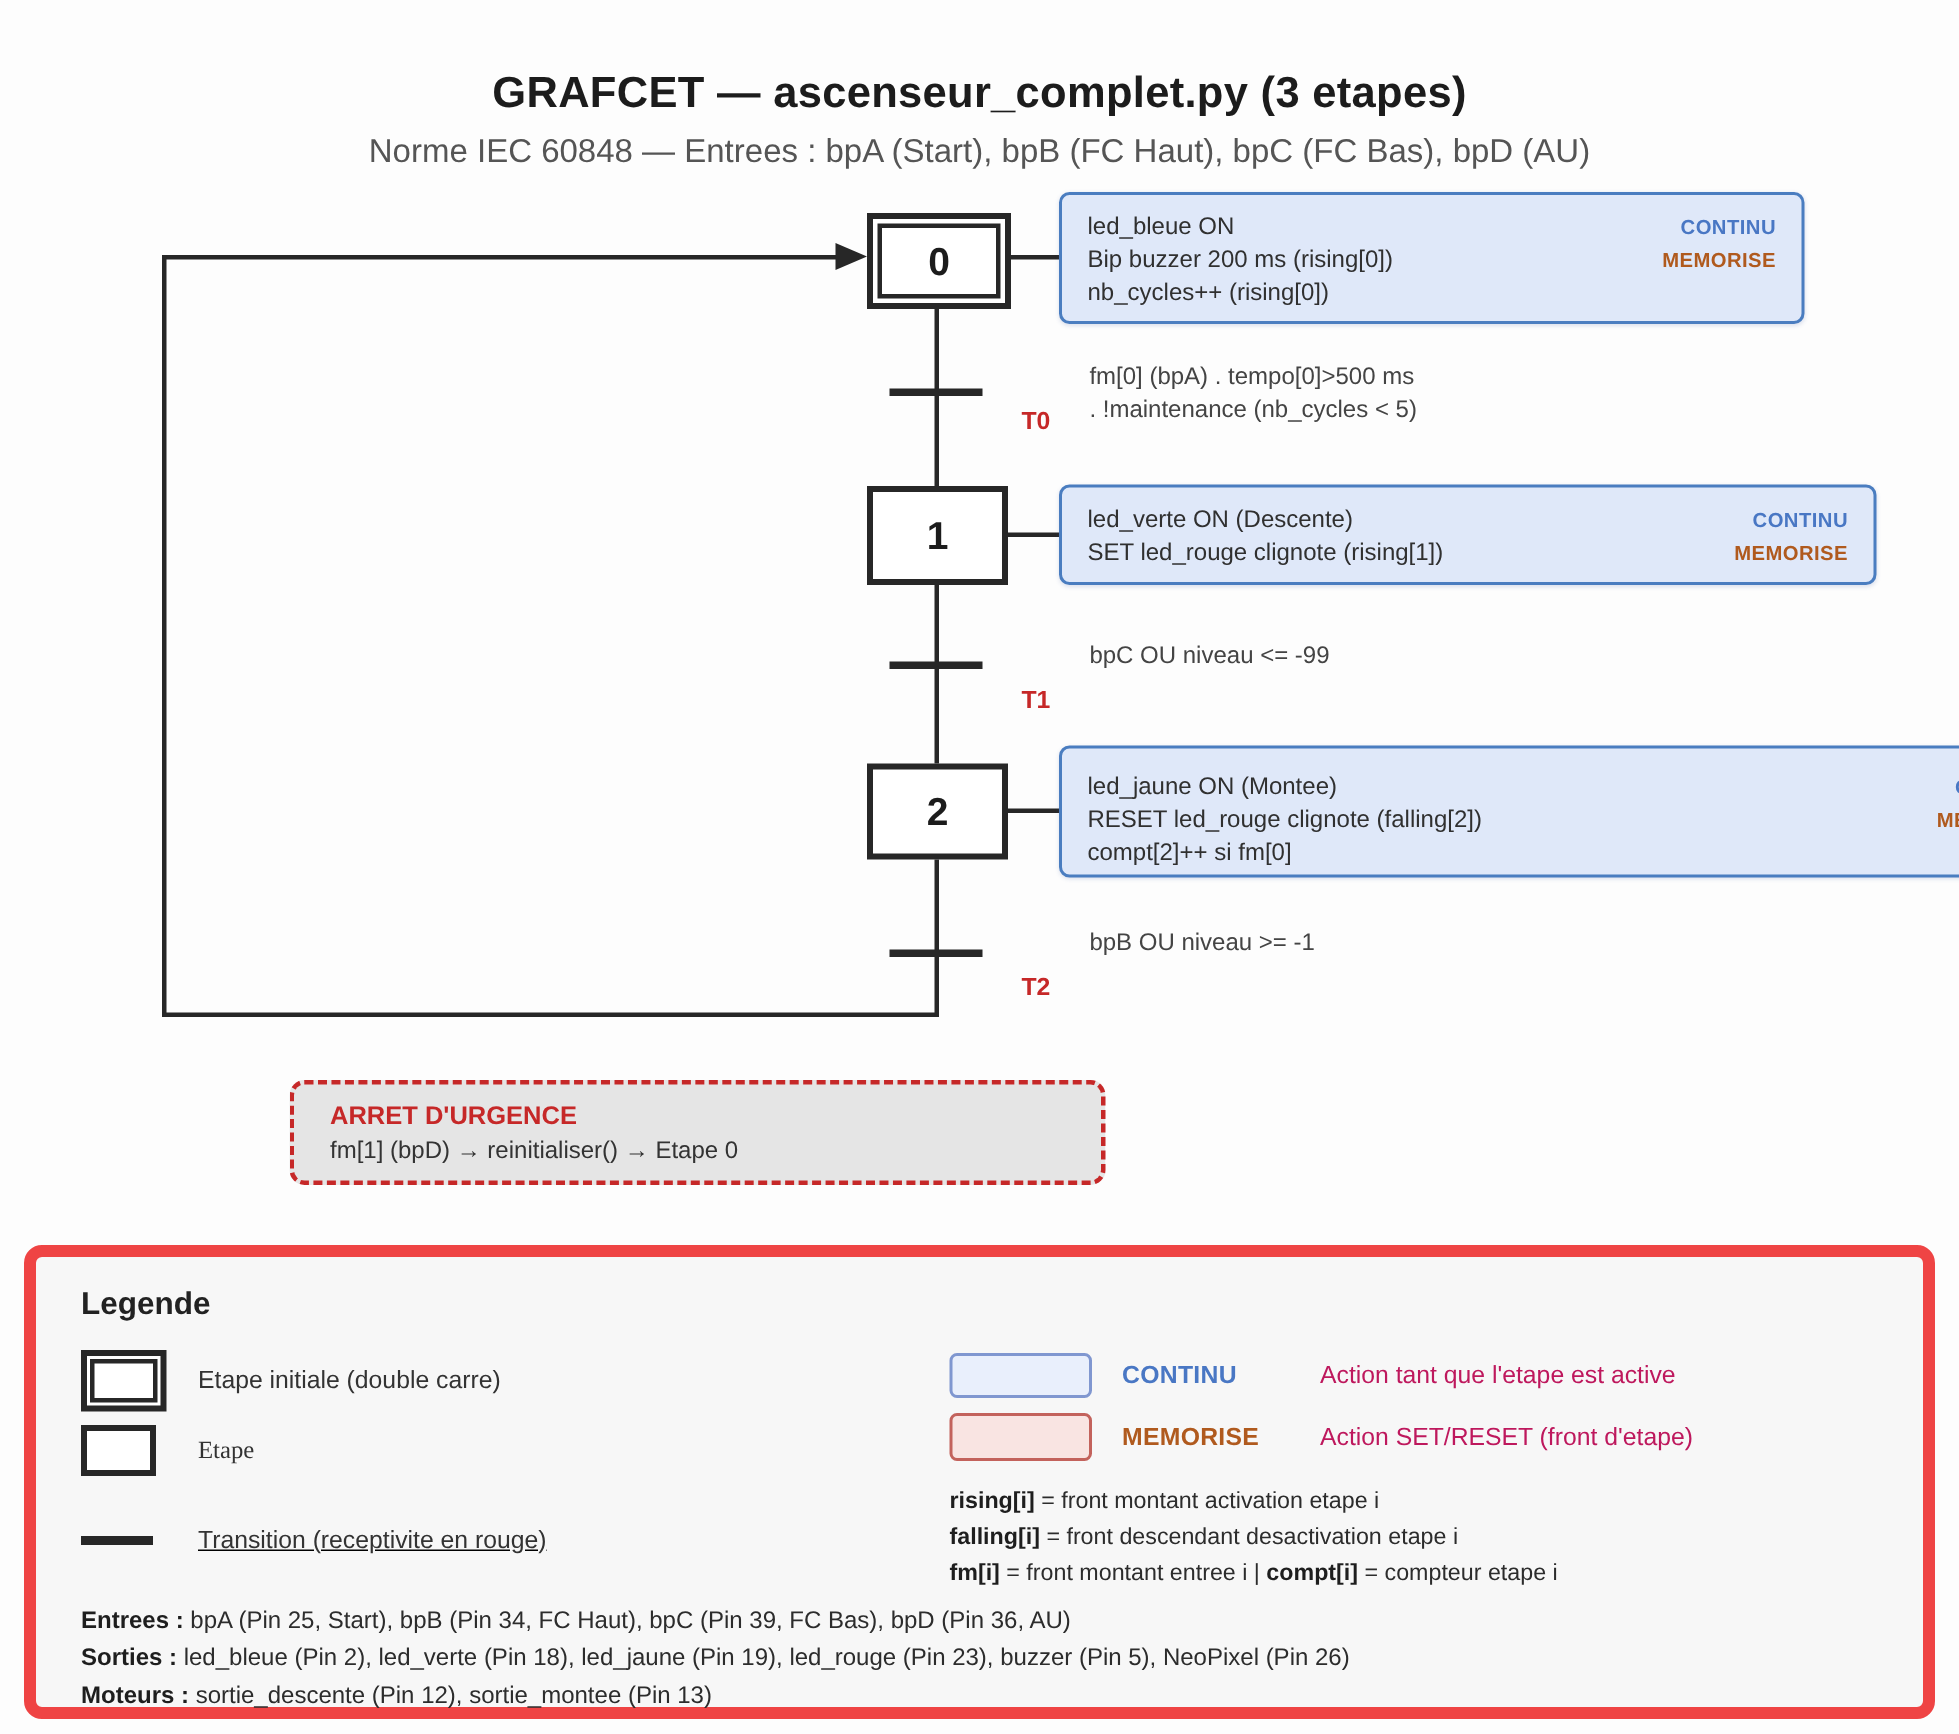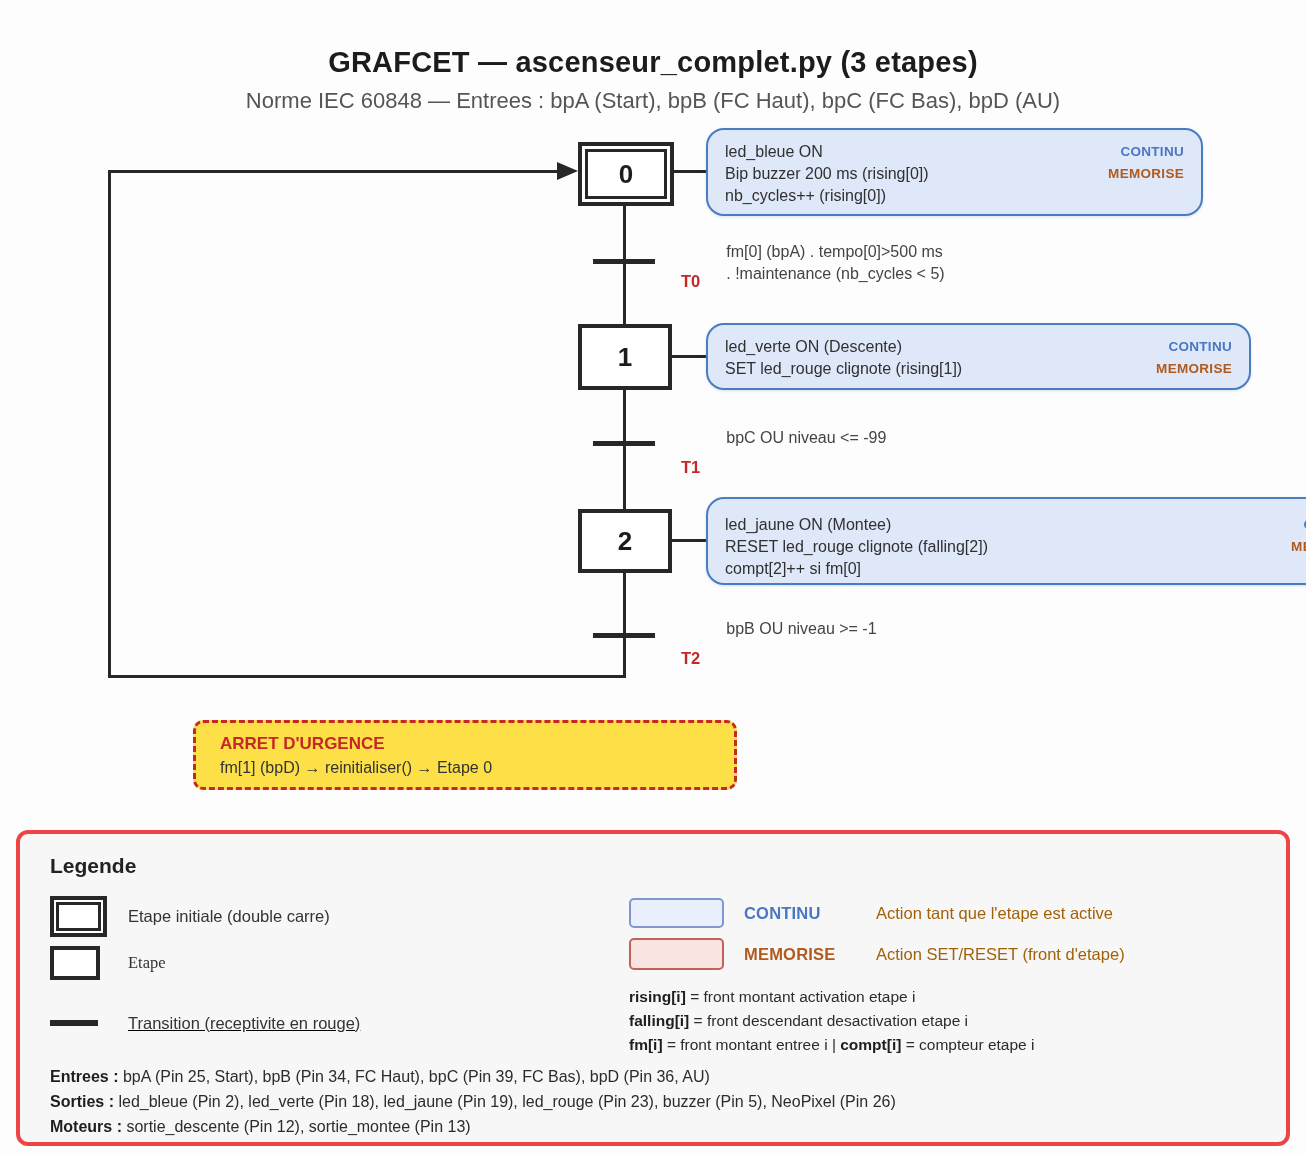--- a/index.html
+++ b/index.html
@@ -39,66 +39,66 @@
   .step-initial{padding:3px;}
   .step-initial .inner{border:3px solid var(--ink);width:100%;height:100%;display:flex;align-items:center;justify-content:center;}
   .step0{left:578px;top:142px;width:96px;height:64px;}
   .step1{left:578px;top:324px;width:94px;height:66px;}
   .step2{left:578px;top:509px;width:94px;height:64px;}
   .conn0{left:672px;top:170px;width:34px;height:3px;}
   .conn1{left:670px;top:355px;width:36px;height:3px;}
   .conn2{left:670px;top:539px;width:36px;height:3px;}
 
   
-  .action{background:var(--action-bg);border:2px solid var(--action-border);border-radius:18px;
+  .action{background:var(--action-bg);border:2px solid var(--action-border);border-radius:7px;
     display:flex;justify-content:space-between;box-shadow:0 1px 3px rgba(60,90,160,.18);}
   .action .lines{font-size:16px;color:#303030;line-height:22px;white-space:nowrap;}
   .action .tags{text-align:right;font-size:13.5px;font-weight:bold;line-height:22px;letter-spacing:.3px;white-space:nowrap;}
   .tag-continu{color:var(--blue);}
   .tag-memorise{color:var(--orange);}
   .action0{left:706px;top:128px;width:497px;height:88px;padding:11px 17px;}
   .action1{left:706px;top:323px;width:545px;height:67px;padding:11px 17px;}
   .action2{left:706px;top:497px;width:680px;height:88px;padding:15px 17px;}
 
   
   .crossbar{left:593px;width:62px;height:5px;background:var(--ink);}
   .bar0{top:259px;} .bar1{top:441px;} .bar2{top:633px;}
   .trans{left:681px;display:flex;gap:26px;font-size:16px;line-height:22px;}
   .trans .tlabel{color:var(--red);font-weight:bold;font-size:16.5px;margin-top:29px;}
   .trans .tcond{color:#444;}
   .trans0{top:241px;} .trans1{top:427px;} .trans2{top:618px;}
 
   
   .emergency{left:193px;top:720px;width:544px;height:70px;border:3px dashed var(--red);
-    border-radius:10px;background:#fde047;padding:11px 24px;}
+    border-radius:10px;background:#e5e5e5;padding:11px 24px;}
   .emergency-title{color:var(--red);font-weight:bold;font-size:17px;margin-bottom:5px;}
   .emergency-text{color:#333;font-size:16px;}
 
   
   .legend{left:16px;top:830px;width:1274px;height:316px;background:#f7f7f7;
-    border:4px solid #ef4444;border-radius:12px;}
+    border:8px solid #ef4444;border-radius:12px;}
   .legend-title{left:30px;top:20px;font-size:21px;font-weight:bold;color:#222;}
   .leg-row{left:30px;display:flex;align-items:center;gap:20px;}
   .leg-row1{top:60px;height:44px;}
   .leg-row2{top:110px;height:38px;font-family:Liberation Serif, serif;}
   .leg-row3{top:176px;height:26px;text-decoration:underline;}
   .leg-icon-wrap{width:58px;display:flex;align-items:center;}
   .leg-sq-init{width:57px;height:41px;border:4px solid var(--ink);padding:2px;background:#fff;}
   .leg-sq-init .in{width:100%;height:100%;border:3px solid var(--ink);}
   .leg-sq{width:50px;height:34px;border:4px solid var(--ink);background:#fff;}
   .leg-line{width:48px;height:6px;background:var(--ink);}
   .leg-label{font-size:16.5px;color:#333;}
   .leg-tag-row{left:609px;display:flex;align-items:center;gap:20px;}
   .leg-tag-row1{top:64px;height:30px;}
   .leg-tag-row2{top:104px;height:32px;}
   .swatch{width:95px;height:30px;border-radius:5px;}
   .swatch-continu{background:#e9effc;border:2px solid #8097d0;}
   .swatch-memorise{background:#f9e4e2;border:2px solid #c3625c;height:32px;}
   .leg-tag-name{width:112px;font-size:16.5px;font-weight:bold;letter-spacing:.2px;}
-  .leg-tag-desc{font-size:16.5px;color:#a16207;}
+  .leg-tag-desc{font-size:16.5px;color:#be185d;}
   .leg-defs{left:609px;top:151px;font-size:15.5px;color:#2c2c2c;line-height:24px;}
   .leg-defs b{color:#1e1e1e;}
   .leg-io{left:30px;top:230px;font-size:16px;color:#2c2c2c;line-height:25px;}
   .leg-io b{color:#1e1e1e;}
 </style>
 </head>
 <body>
 
 <div class="abs title">GRAFCET — ascenseur_complet.py (3 etapes)</div>
 <div class="abs subtitle">Norme IEC 60848 — Entrees : bpA (Start), bpB (FC Haut), bpC (FC Bas), bpD (AU)</div>

